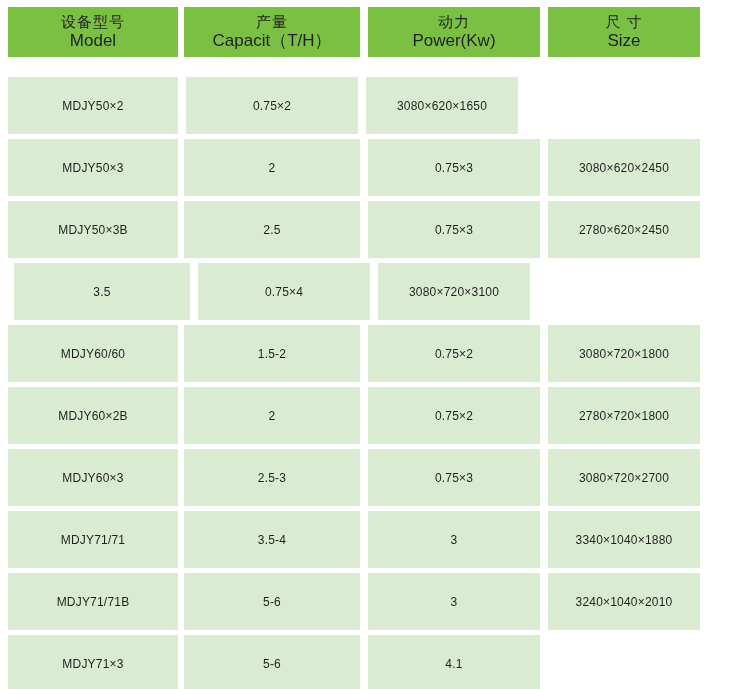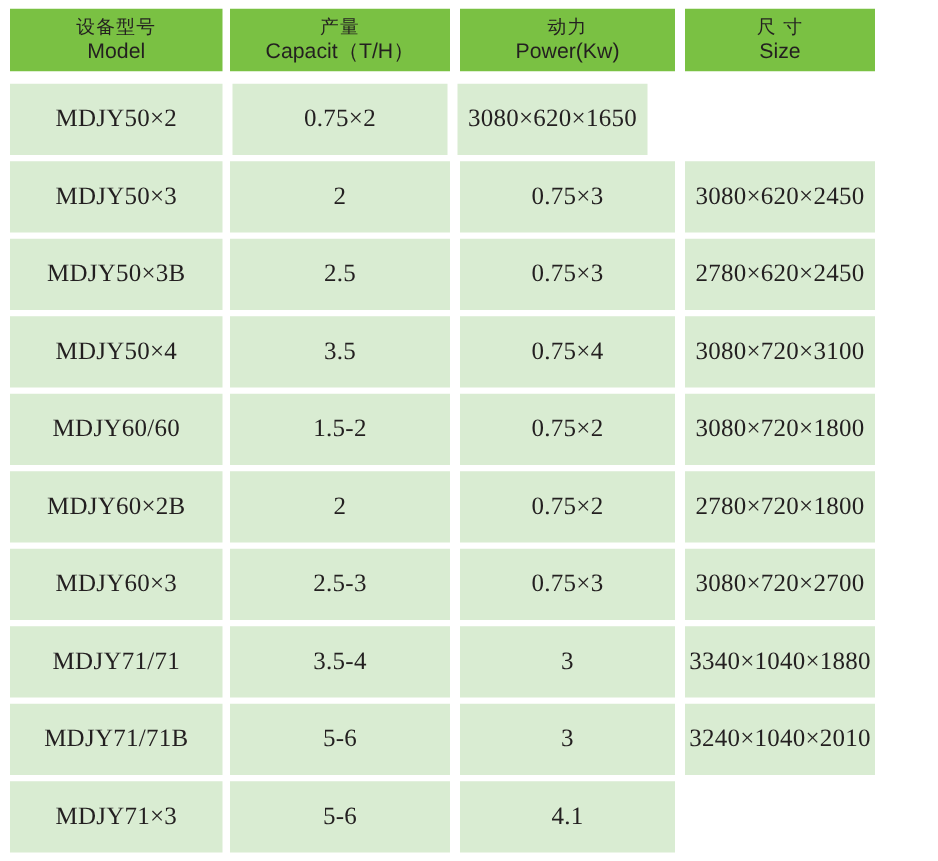--- a/index.html
+++ b/index.html
@@ -18,21 +18,21 @@
     left: 8px;
     top: 7px;
     width: 716px;
   }
   .row {
     display: flex;
     width: 100%;
   }
   .header-row {
     height: 50px;
-    margin-bottom: 10px;
+    margin-bottom: 20px;
   }
   .data-row {
     height: 57px;
     margin-bottom: 5px;
   }
   .cell {
     box-sizing: border-box;
     display: flex;
     flex-direction: column;
     align-items: center;
@@ -52,23 +52,22 @@
   }
   .header-row .cn {
     letter-spacing: 1px;
     font-size: 15px;
   }
   .header-row .en {
     font-size: 17px;
   }
   .data-row .cell {
     background: #d9ecd2;
-    font-size: 20px;
+    font-size: 12px;
     letter-spacing: 0.2px;
-    font-family: Liberation Serif, serif;
   }
 </style>
 </head>
 <body>
 
 <div class="spec-table">
   <div class="row header-row">
       <div class="cell col-model">
         <div class="cn">设备型号</div>
         <div class="en">Model</div>
@@ -98,21 +97,20 @@
         <div class="cell col-power">0.75×3</div>
         <div class="cell col-size">3080×620×2450</div>
       </div>
       <div class="row data-row">
         <div class="cell col-model">MDJY50×3B</div>
         <div class="cell col-cap">2.5</div>
         <div class="cell col-power">0.75×3</div>
         <div class="cell col-size">2780×620×2450</div>
       </div>
       <div class="row data-row">
-        <div class="cell col-model">MDJY50×4</div>
         <div class="cell col-cap">3.5</div>
         <div class="cell col-power">0.75×4</div>
         <div class="cell col-size">3080×720×3100</div>
       </div>
       <div class="row data-row">
         <div class="cell col-model">MDJY60/60</div>
         <div class="cell col-cap">1.5-2</div>
         <div class="cell col-power">0.75×2</div>
         <div class="cell col-size">3080×720×1800</div>
       </div>

